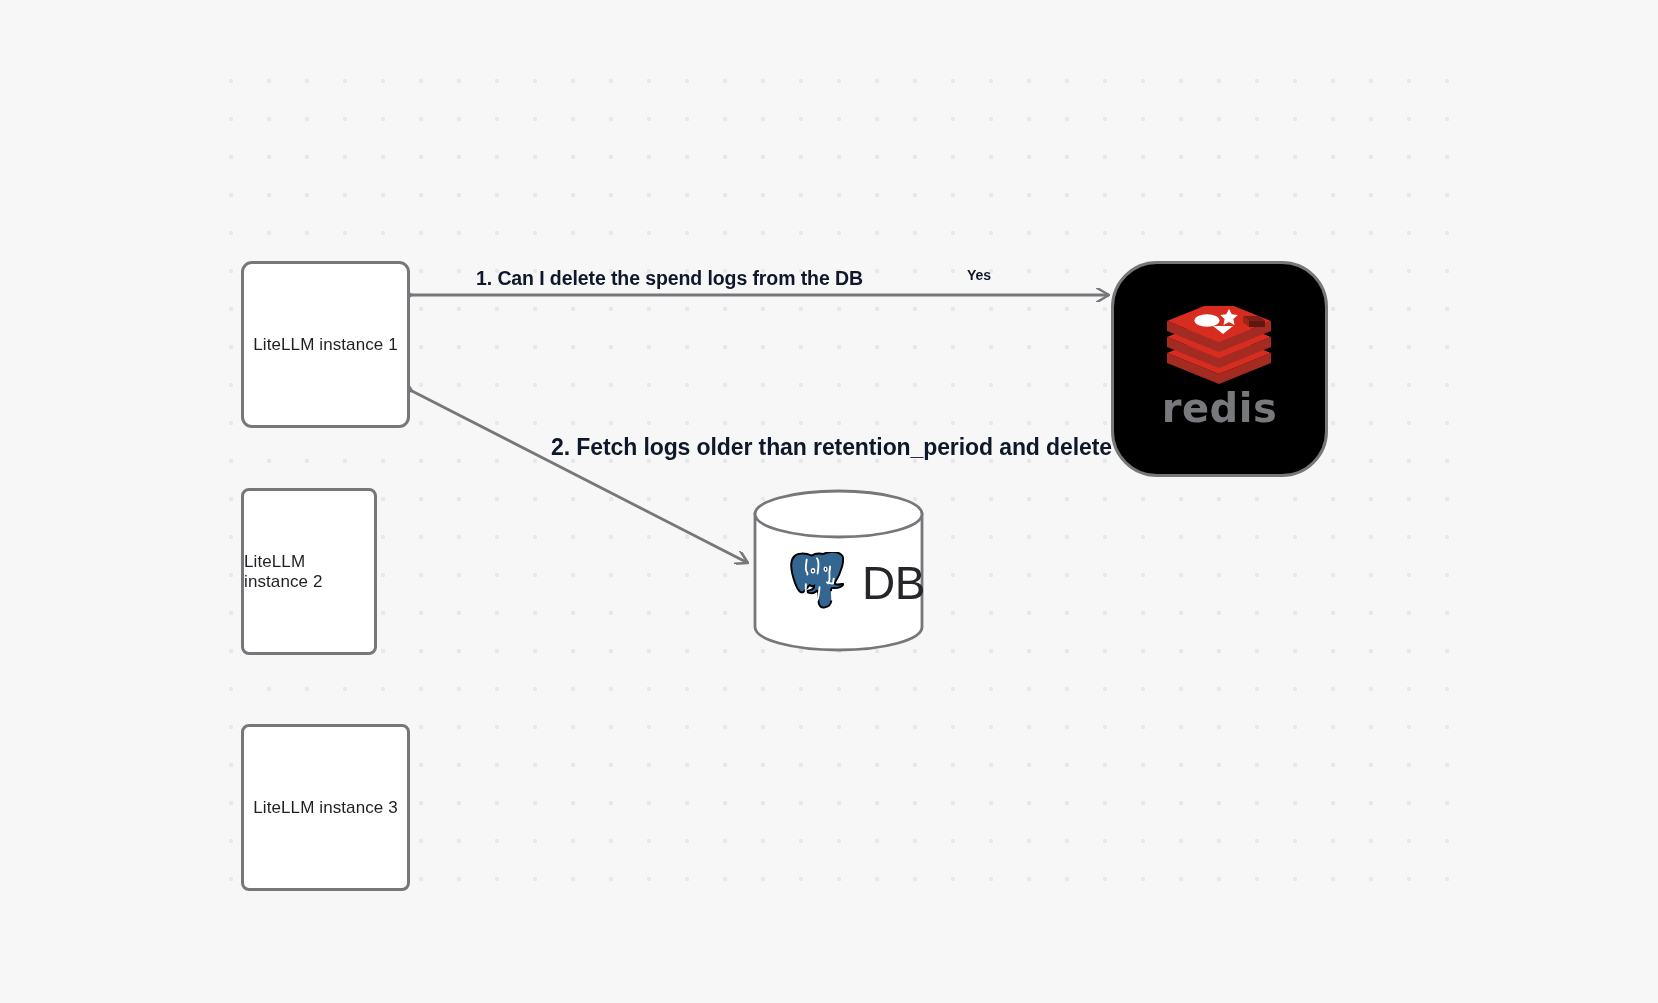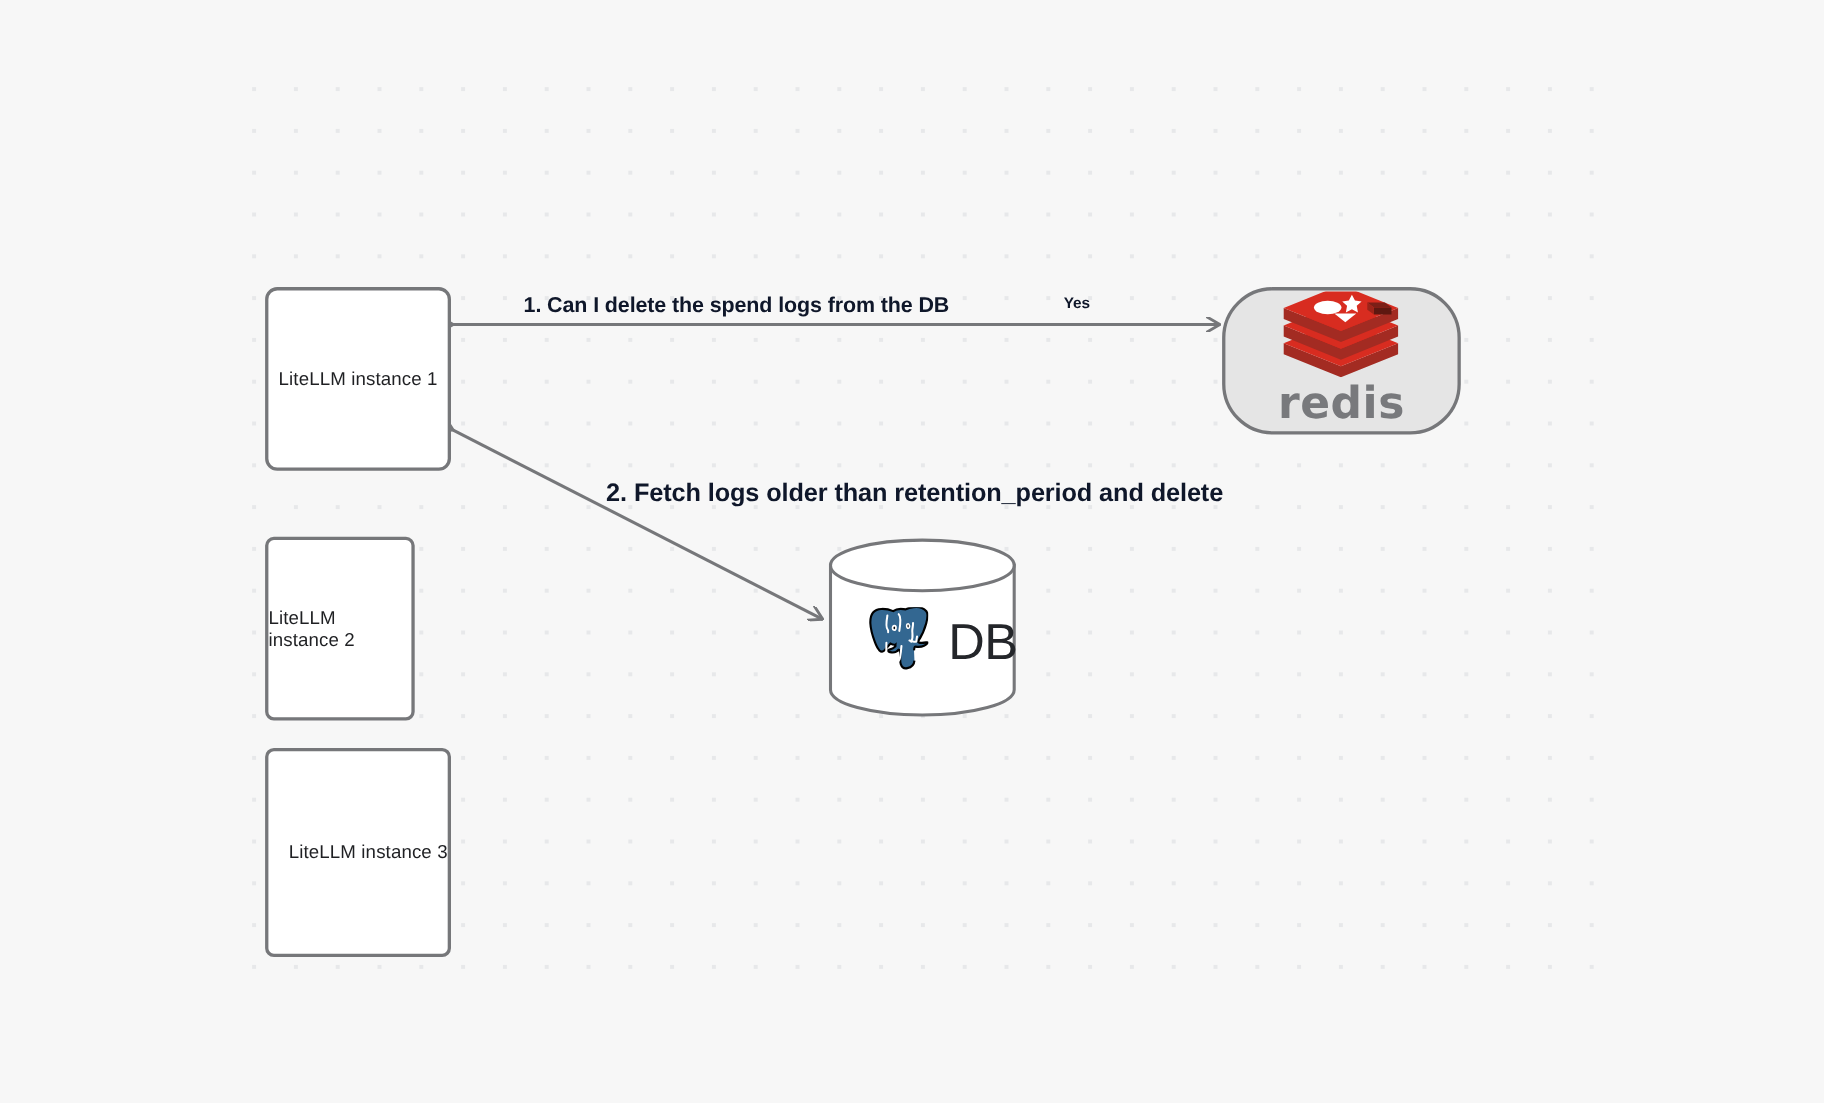--- a/index.html
+++ b/index.html
@@ -48,30 +48,30 @@
   }
   .node-box .node-label {
     font-size: 17px;
     color: #1f2023;
     font-family: "Liberation Sans", sans-serif;
     letter-spacing: 0.1px;
   }
 
   #node-llm-1 { left: 241px; top: 261px; width: 169px; height: 167px; border-radius: 11px; }
   #node-llm-2 { left: 241px; top: 488px; width: 136px; height: 167px; }
-  #node-llm-3 { left: 241px; top: 680px; width: 169px; height: 190px; justify-content: flex-end; }
+  #node-llm-3 { left: 241px; top: 724px; width: 169px; height: 167px; }
 
   
   #node-redis {
     position: absolute;
     left: 1111px;
     top: 261px;
     width: 217px;
-    height: 134px;
-    background: #e5e5e5;
+    height: 216px;
+    background: #000000;
     border: 3px solid #76777a;
     border-radius: 46px;
     box-sizing: border-box;
     display: flex;
     flex-direction: column;
     align-items: center;
     justify-content: center;
   }
   #redis-logo-wrap {
     display: flex;

